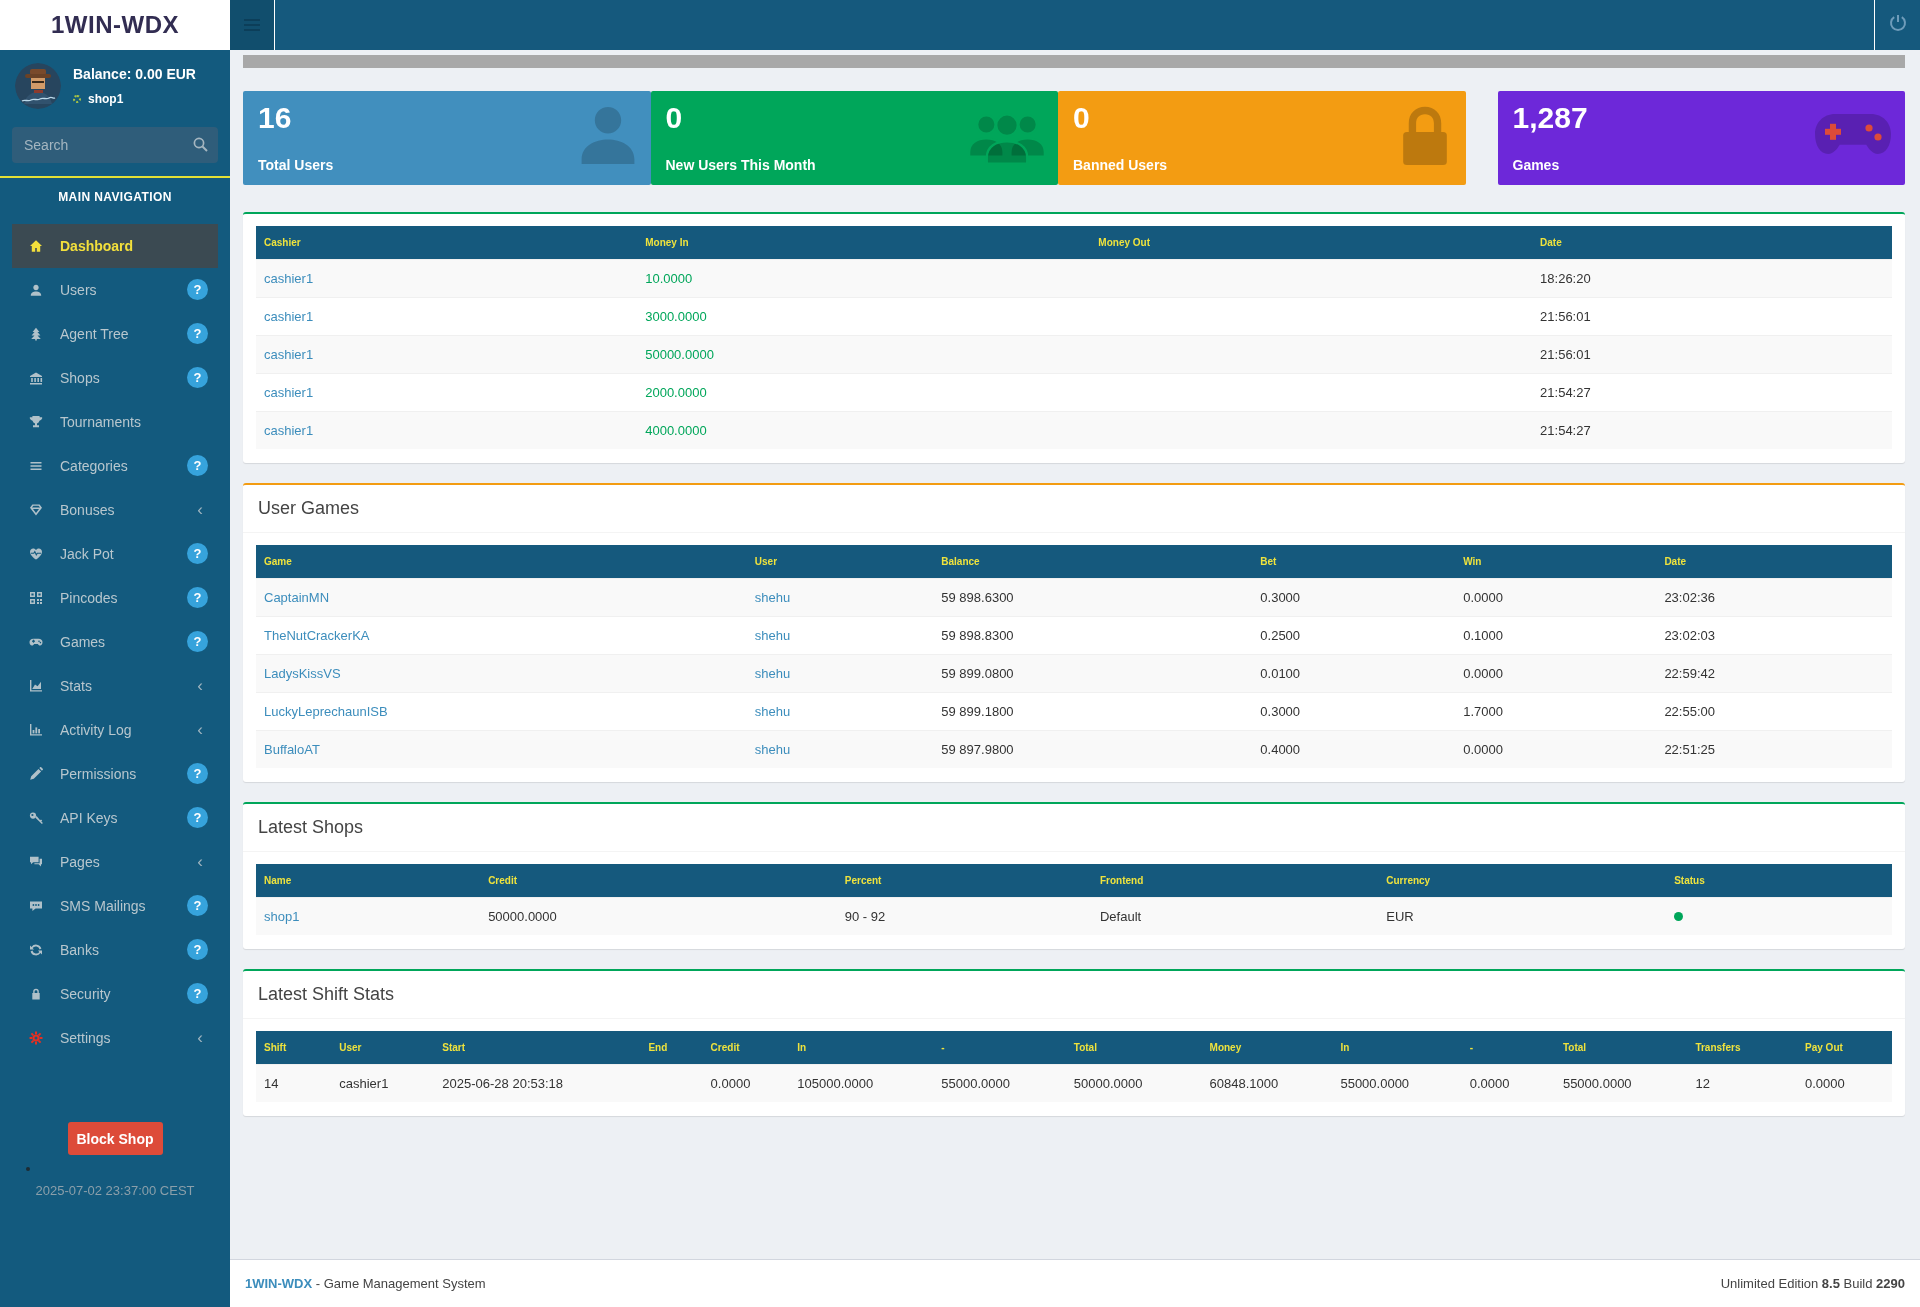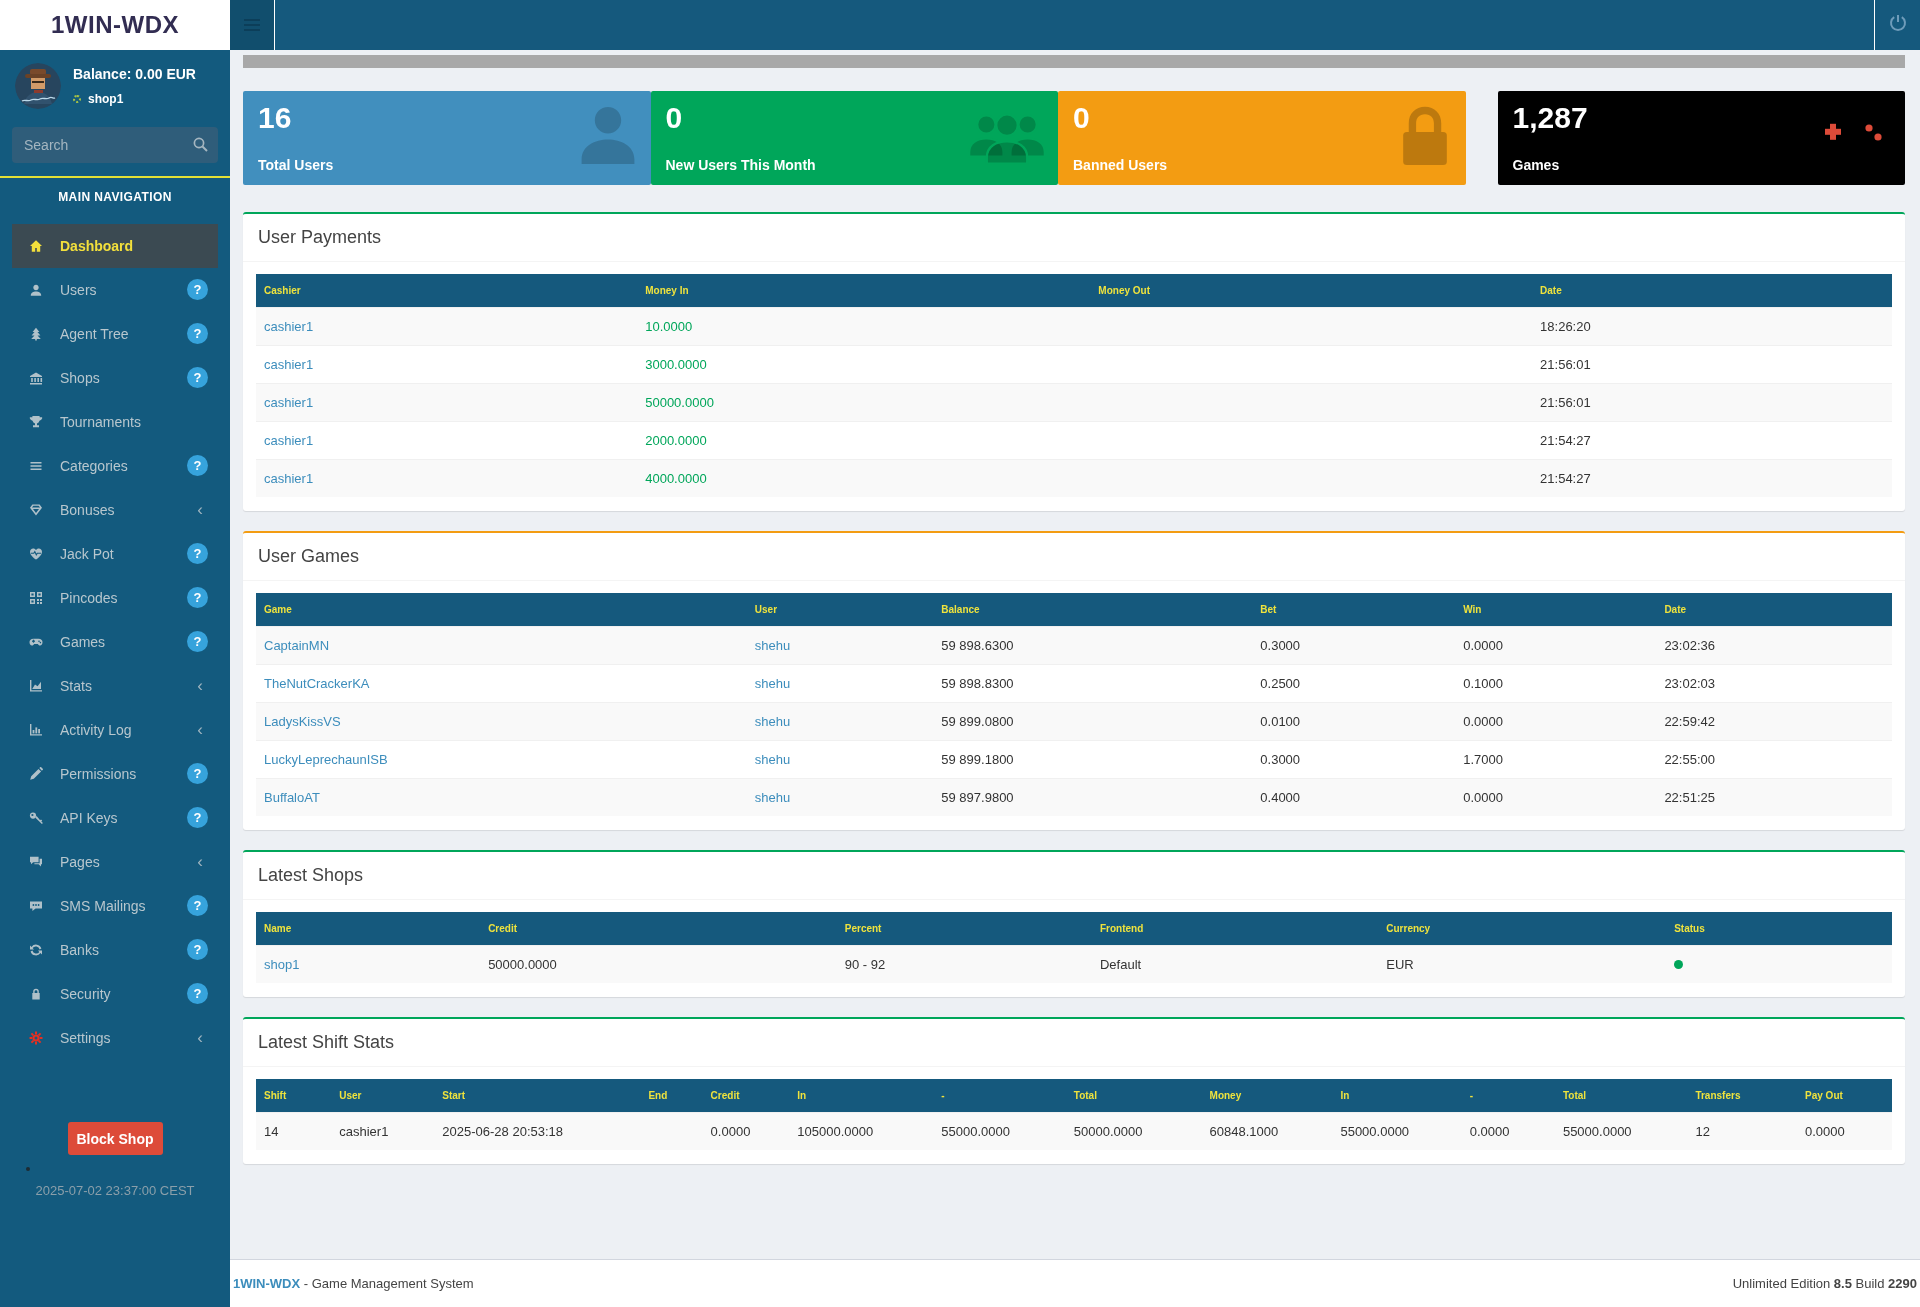--- a/index.html
+++ b/index.html
@@ -52,41 +52,41 @@
   
   .content-wrapper { margin-left:230px; min-height:1209px; padding:5px 15px 0 13px; background:#edf0f4; }
   .graybar { height:13px; background:#a8a8a8; margin-bottom:23px; }
   .stat-row { display:flex; margin-bottom:27px; }
   .stat-box { flex:1; height:94px; border-radius:2px; position:relative; color:#fff;
               padding:10px 15px 12px 15px; display:flex; flex-direction:column; justify-content:space-between;
               overflow:hidden; }
   .stat-box.blue   { background:#418fbe; }
   .stat-box.green  { background:#00a65a; }
   .stat-box.orange { background:#f39c12; }
-  .stat-box.red    { background:#000000;margin-left:32px; }
+  .stat-box.red    { background:#6d28d9;margin-left:32px; }
   .stat-value { font-size:30px; font-weight:bold; line-height:1.1; }
   .stat-label { font-size:14px; font-weight:bold; }
   .stat-icon { position:absolute; right:12px; top:12px; }
 
   .card { background:#ffffff; border-radius:3px; box-shadow:0 1px 1px rgba(0,0,0,.1); margin-bottom:20px; }
   .card.accent-green  { border-top:2px solid #00a65a; }
   .card.accent-orange { border-top:2px solid #f39c12; }
   .card-header { padding:13px 15px; border-bottom:1px solid #f4f4f4; font-size:18px; color:#444; }
   .card-body { padding:12px 13px 14px 13px; }
   table { width:100%; border-collapse:collapse; table-layout:fixed; font-size:13px; color:#333; }
   thead th { background:#15597d; color:#efe33d; text-align:left; font-weight:bold; padding:11px 8px; font-size:10px;
              overflow:hidden; white-space:nowrap; }
   tbody td { padding:11px 8px; border-top:1px solid #f0f0f0; overflow:hidden; white-space:nowrap; }
   tbody tr:nth-child(odd) { background:#f9f9f9; }
   .tlink { color:#3c8dbc; text-decoration:none; cursor:pointer; }
   .money-green { color:#00a65a; }
   .status-dot { display:inline-block; width:9px; height:9px; background:#00a65a; border-radius:50%; }
 
   footer { margin-left:230px; height:48px; background:#ffffff; border-top:1px solid #d2d6de;
-           display:flex; align-items:center; justify-content:space-between; padding:0 3px; font-size:13px; color:#444; }
+           display:flex; align-items:center; justify-content:space-between; padding:0 15px; font-size:13px; color:#444; }
   footer .brand { color:#3c8dbc; font-weight:bold; text-decoration:none; }
   footer b { font-weight:bold; }
 </style>
 </head>
 <body>
 
 <aside class="sidebar">
   <div class="logo">
     <span>1WIN-WDX</span>
   </div>
@@ -390,21 +390,20 @@
             <rect x="6" y="9.4" width="8" height="3" fill="#dd4b39"></rect>
             <rect x="8.5" y="6.9" width="3" height="8" fill="#dd4b39"></rect>
             <circle cx="28" cy="9" r="1.8" fill="#dd4b39"></circle>
             <circle cx="32.5" cy="13.5" r="1.8" fill="#dd4b39"></circle>
           </svg>
       </span>
     </div>
   </div>
 
   <section class="card accent-green">
-    <div class="card-header">User Payments</div>
     <div class="card-body">
       <table>
         <colgroup>
             <col style="width:23.3%">
             <col style="width:27.7%">
             <col style="width:27%">
             <col style="width:22%">
           </colgroup>
         <thead>
             <tr>

